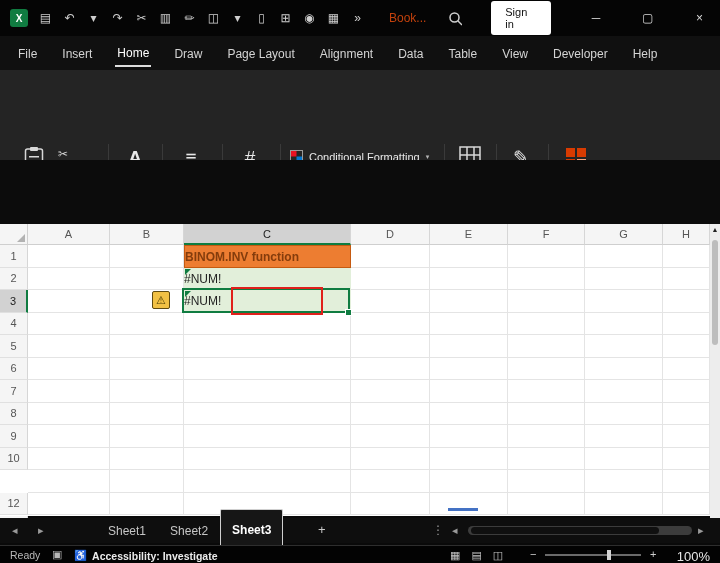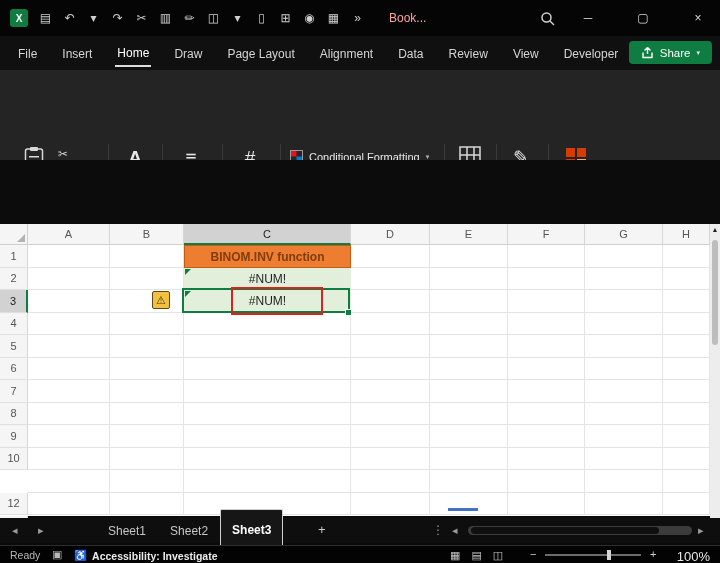--- a/index.html
+++ b/index.html
@@ -5,21 +5,21 @@
   html,body{margin:0;padding:0;background:#000;}
   .app{position:relative;width:720px;height:563px;background:#0a0a0a;overflow:hidden;
        font-family:"Liberation Sans",sans-serif;-webkit-font-smoothing:antialiased;}
 
   
   .titlebar{position:absolute;top:0;left:0;right:0;height:36px;background:#050505;
             display:flex;align-items:center;padding-left:10px;gap:11px;}
   .xl-logo{width:18px;height:18px;background:#107C41;border-radius:3px;color:#fff;
            font-weight:bold;font-size:10px;display:flex;align-items:center;justify-content:center;flex:0 0 auto;}
   .tb-icon{font-size:12px;color:#cfcfcf;width:13px;text-align:center;flex:0 0 auto;}
-  .tb-title{font-size:12px;color:#fca5a5;margin-left:14px;white-space:nowrap;}
+  .tb-title{font-size:12px;color:#c2410c;margin-left:14px;white-space:nowrap;}
   .tb-spacer{flex:1;}
   .signin-btn{background:#fff;color:#111;font-size:11px;padding:5px 14px;border-radius:3px;margin:0 14px 0 18px;}
   .win-btn{width:44px;height:36px;line-height:36px;text-align:center;color:#d8d8d8;font-size:12px;}
 
   
   .menubar{position:absolute;top:36px;left:0;right:0;height:34px;background:#101010;
            display:flex;align-items:center;padding-left:16px;gap:21px;}
   .menu-item{font-size:12px;color:#d4d4d4;padding:7px 2px 5px;}
   .menu-item.active{color:#fff;border-bottom:2px solid #dedede;}
   .share-btn{position:absolute;right:8px;top:5px;background:#0F7C41;border-radius:4px;color:#fff;
@@ -62,21 +62,21 @@
                  border-left:8px solid transparent;border-bottom:8px solid #b2b2b2;}
   .colhdr{position:absolute;top:0;height:21px;line-height:20px;text-align:center;font-size:11px;color:#555;
           background:#f5f5f5;border-right:1px solid #d6d6d6;border-bottom:1px solid #cfcfcf;box-sizing:border-box;}
   .colhdr.hl{background:#d2d2d2;border-bottom:2px solid #107C41;color:#1d1d1d;}
   .rowhdr{position:absolute;left:0;width:28px;text-align:center;font-size:11px;color:#555;background:#f5f5f5;
           border-right:1px solid #d6d6d6;border-bottom:1px solid #e0e0e0;box-sizing:border-box;
           display:flex;align-items:center;justify-content:center;}
   .rowhdr.hl{background:#d2d2d2;border-right:2px solid #107C41;color:#1d1d1d;}
   .vline{position:absolute;top:21px;bottom:1px;width:1px;background:#e4e4e4;}
   .hline{position:absolute;left:28px;right:0;height:1px;background:#e4e4e4;}
-  .cell{position:absolute;width:167px;height:22.5px;line-height:22.5px;text-align:center;font-size:12px;box-sizing:border-box;}
+  .cell{position:absolute;width:167px;height:22.5px;line-height:22.5px;font-size:12px;box-sizing:border-box;}
   .cell-c1{left:184px;top:21px;background:#ED7D31;color:#7E3794;color:#843C0C;font-weight:bold;border:1px solid #c55a11;}
   .cell-c2{left:184px;top:43.5px;background:#E2EFDA;color:#1f1f1f;}
   .cell-c3{left:184px;top:66px;background:#E2EFDA;color:#1f1f1f;}
   .tri{position:absolute;width:0;height:0;border-top:6px solid #107C41;border-right:6px solid transparent;}
   .tri-c2{left:185px;top:44.5px;}
   .tri-c3{left:185px;top:67px;}
   .warn{position:absolute;left:152px;top:67px;width:18px;height:18px;background:#F2C144;border:1.5px solid #5f4b12;
         border-radius:2px;box-sizing:border-box;display:flex;align-items:center;justify-content:center;
         font-size:11px;color:#4a3c00;line-height:1;}
   .selbox{position:absolute;left:182px;top:64px;width:168px;height:25px;border:2px solid #107C41;box-sizing:border-box;}
@@ -131,45 +131,38 @@
     <span class="tb-icon">⊞</span>
     <span class="tb-icon">◉</span>
     <span class="tb-icon">▦</span>
     <span class="tb-icon">»</span>
     <span class="tb-title">Book...</span>
     <span class="tb-spacer"></span>
     <svg width="15" height="15">
       <circle cx="6.5" cy="6.5" r="4.5" fill="none" stroke="#d0d0d0" stroke-width="1.5"></circle>
       <line x1="10" y1="10" x2="14" y2="14" stroke="#d0d0d0" stroke-width="1.5"></line>
     </svg>
+    <span class="signin-btn">Sign in</span>
     <span class="win-btn">─</span>
     <span class="win-btn">▢</span>
     <span class="win-btn">×</span>
   </div>
 
   <div class="menubar">
     <span class="menu-item">File</span>
     <span class="menu-item">Insert</span>
     <span class="menu-item active">Home</span>
     <span class="menu-item">Draw</span>
     <span class="menu-item">Page Layout</span>
     <span class="menu-item">Alignment</span>
     <span class="menu-item">Data</span>
-    <span class="menu-item">Review</span>
+    <span class="menu-item">Table</span>
     <span class="menu-item">View</span>
     <span class="menu-item">Developer</span>
     <span class="menu-item">Help</span>
-    <span class="share-btn">
-      <svg width="13" height="13">
-        <path d="M6.5 8 V1.5 M6.5 1.5 L3.5 4.5 M6.5 1.5 L9.5 4.5" stroke="#fff" stroke-width="1.4" fill="none"></path>
-        <path d="M2 6.5 V11.5 H11 V6.5" stroke="#fff" stroke-width="1.4" fill="none"></path>
-      </svg>
-      <span>Share</span>
-      <span class="share-chev">▾</span>
-    </span>
   </div>
 
   <div class="ribbon">
 
     <div class="rb-big" style="left:12px;width:44px;">
       <svg width="20" height="26">
         <rect x="1.5" y="3" width="17" height="21" rx="2" fill="none" stroke="#d8d8d8" stroke-width="1.5"></rect>
         <rect x="6" y="1" width="8" height="4" rx="1" fill="#d8d8d8"></rect>
         <rect x="5" y="10" width="10" height="1.5" fill="#d8d8d8"></rect>
         <rect x="5" y="14" width="10" height="1.5" fill="#d8d8d8"></rect>

